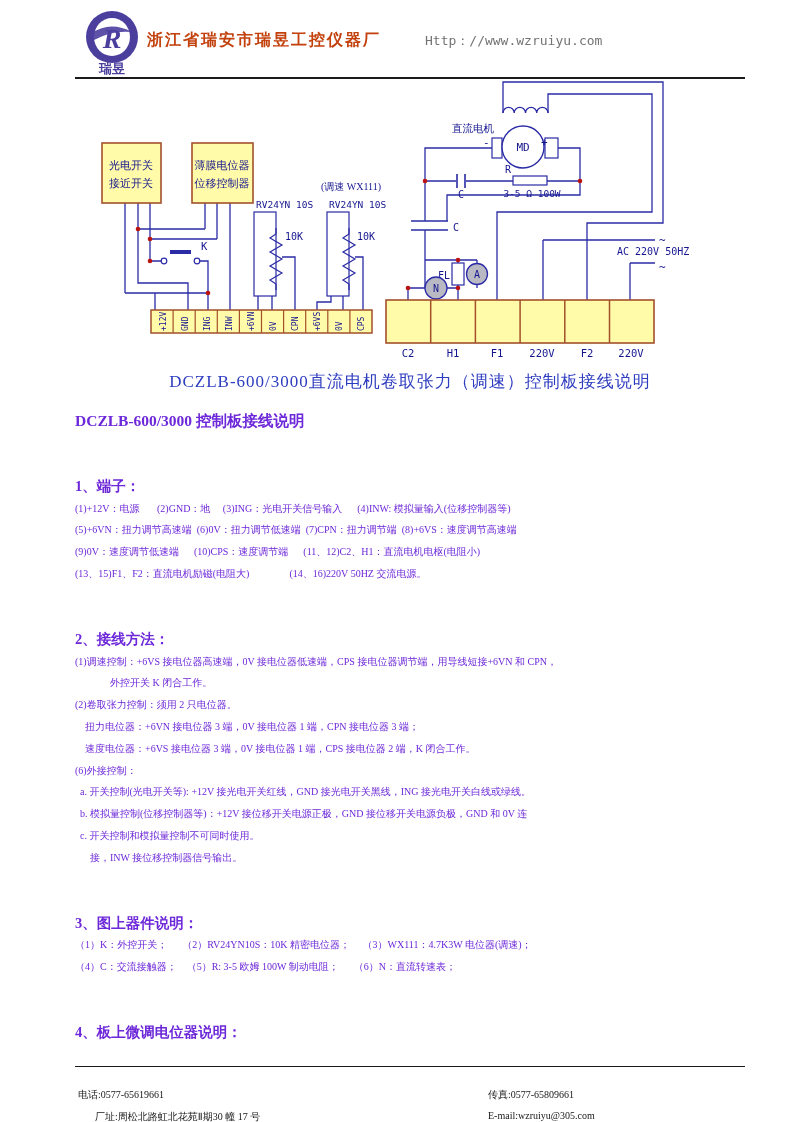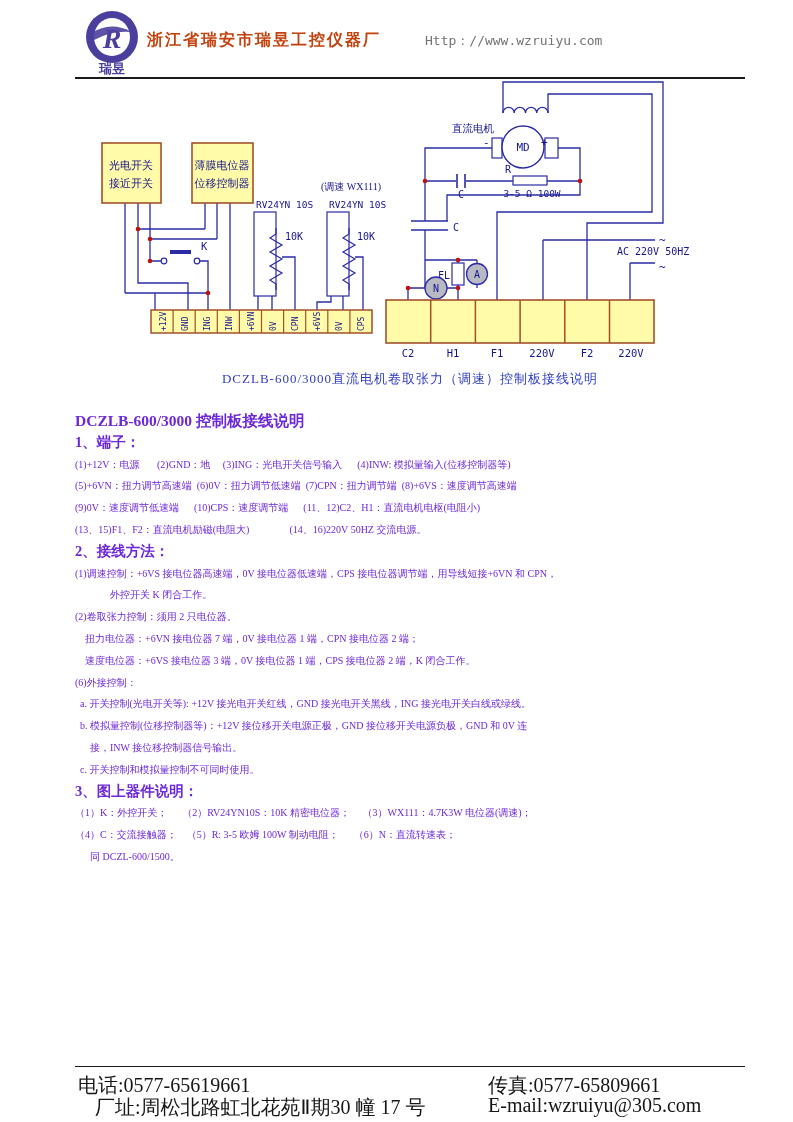--- a/index.html
+++ b/index.html
@@ -8,30 +8,30 @@
   
   .header-rule{position:absolute;left:75px;top:77px;width:670px;border-top:2px solid #1a1a1a;}
   .logo{position:absolute;left:82px;top:10px;}
   .company{position:absolute;left:147px;top:30px;font-size:16px;font-weight:bold;
            color:#c2410c;letter-spacing:2px;}
   .url{position:absolute;left:408px;top:32px;font-size:13px;color:#737373;
        font-family:"DejaVu Sans Mono",monospace;margin-left:17px;}
   
   .diagram{position:absolute;left:70px;top:80px;}
   .caption{position:absolute;left:75px;top:370px;width:670px;text-align:center;
-           font-size:13px;color:#2e3cc0;letter-spacing:1px;}
+           font-size:17px;color:#2e3cc0;letter-spacing:1px;}
   
   .body{position:absolute;left:75px;top:410px;width:675px;color:#6d28d9;}
   .body div{line-height:21.8px;white-space:pre-wrap;}
   .h1{font-size:15.5px;font-weight:bold;}
-  .h2{font-size:14.5px;font-weight:bold;}
+  .h2{font-size:14.5px;font-weight:bold;margin-top:44px;}
   .line{font-size:10px;}
   
   .footer-rule{position:absolute;left:75px;top:1066px;width:670px;border-top:1.5px solid #1a1a1a;}
-  .ft{position:absolute;font-size:20px;color:#161616;}
+  .ft{position:absolute;font-size:10px;color:#161616;margin-top:16px;}
   .ft-phone{left:78px;top:1072px;}
   .ft-addr{left:95px;top:1094px;}
   .ft-fax{left:488px;top:1072px;}
   .ft-email{left:488px;top:1094px;}
   
   .tm{font-family:"DejaVu Sans Mono",monospace;fill:#15158f;}
   .tc{font-family:"Liberation Serif",serif;fill:#15158f;}
 </style>
 </head>
 <body>
@@ -205,31 +205,31 @@
     <div class="h1">DCZLB-600/3000 控制板接线说明</div>
     <div class="h2">1、端子：</div>
     <div class="line">(1)+12V：电源       (2)GND：地     (3)ING：光电开关信号输入      (4)INW: 模拟量输入(位移控制器等)</div>
     <div class="line">(5)+6VN：扭力调节高速端  (6)0V：扭力调节低速端  (7)CPN：扭力调节端  (8)+6VS：速度调节高速端</div>
     <div class="line">(9)0V：速度调节低速端      (10)CPS：速度调节端      (11、12)C2、H1：直流电机电枢(电阻小)</div>
     <div class="line">(13、15)F1、F2：直流电机励磁(电阻大)                (14、16)220V 50HZ 交流电源。</div>
     <div class="h2">2、接线方法：</div>
     <div class="line">(1)调速控制：+6VS 接电位器高速端，0V 接电位器低速端，CPS 接电位器调节端，用导线短接+6VN 和 CPN，</div>
     <div class="line">              外控开关 K 闭合工作。</div>
     <div class="line">(2)卷取张力控制：须用 2 只电位器。</div>
-    <div class="line">    扭力电位器：+6VN 接电位器 7 端，0V 接电位器 1 端，CPN 接电位器 2 端；</div>
+    <div class="line">    扭力电位器：+6VN 接电位器 3 端，0V 接电位器 1 端，CPN 接电位器 3 端；</div>
     <div class="line">    速度电位器：+6VS 接电位器 3 端，0V 接电位器 1 端，CPS 接电位器 2 端，K 闭合工作。</div>
     <div class="line">(6)外接控制：</div>
     <div class="line">  a. 开关控制(光电开关等): +12V 接光电开关红线，GND 接光电开关黑线，ING 接光电开关白线或绿线。</div>
     <div class="line">  b. 模拟量控制(位移控制器等)：+12V 接位移开关电源正极，GND 接位移开关电源负极，GND 和 0V 连</div>
+    <div class="line">  c. 开关控制和模拟量控制不可同时使用。</div>
     <div class="line">      接，INW 接位移控制器信号输出。</div>
-    <div class="line">  c. 开关控制和模拟量控制不可同时使用。</div>
     <div class="h2">3、图上器件说明：</div>
     <div class="line">（1）K：外控开关；      （2）RV24YN10S：10K 精密电位器；     （3）WX111：4.7K3W 电位器(调速)；</div>
     <div class="line">（4）C：交流接触器；    （5）R: 3-5 欧姆 100W 制动电阻；      （6）N：直流转速表；</div>
-    <div class="line">      同 DCZL-600/1500。</div>
+    <div class="h2">4、板上微调电位器说明：</div>
   </div>
 
   <div class="footer-rule"></div>
   <div class="ft ft-phone">电话:0577-65619661</div>
   <div class="ft ft-addr">厂址:周松北路虹北花苑Ⅱ期30 幢 17 号</div>
   <div class="ft ft-fax">传真:0577-65809661</div>
   <div class="ft ft-email">E-mail:wzruiyu@305.com</div>
 
 </div>
 

